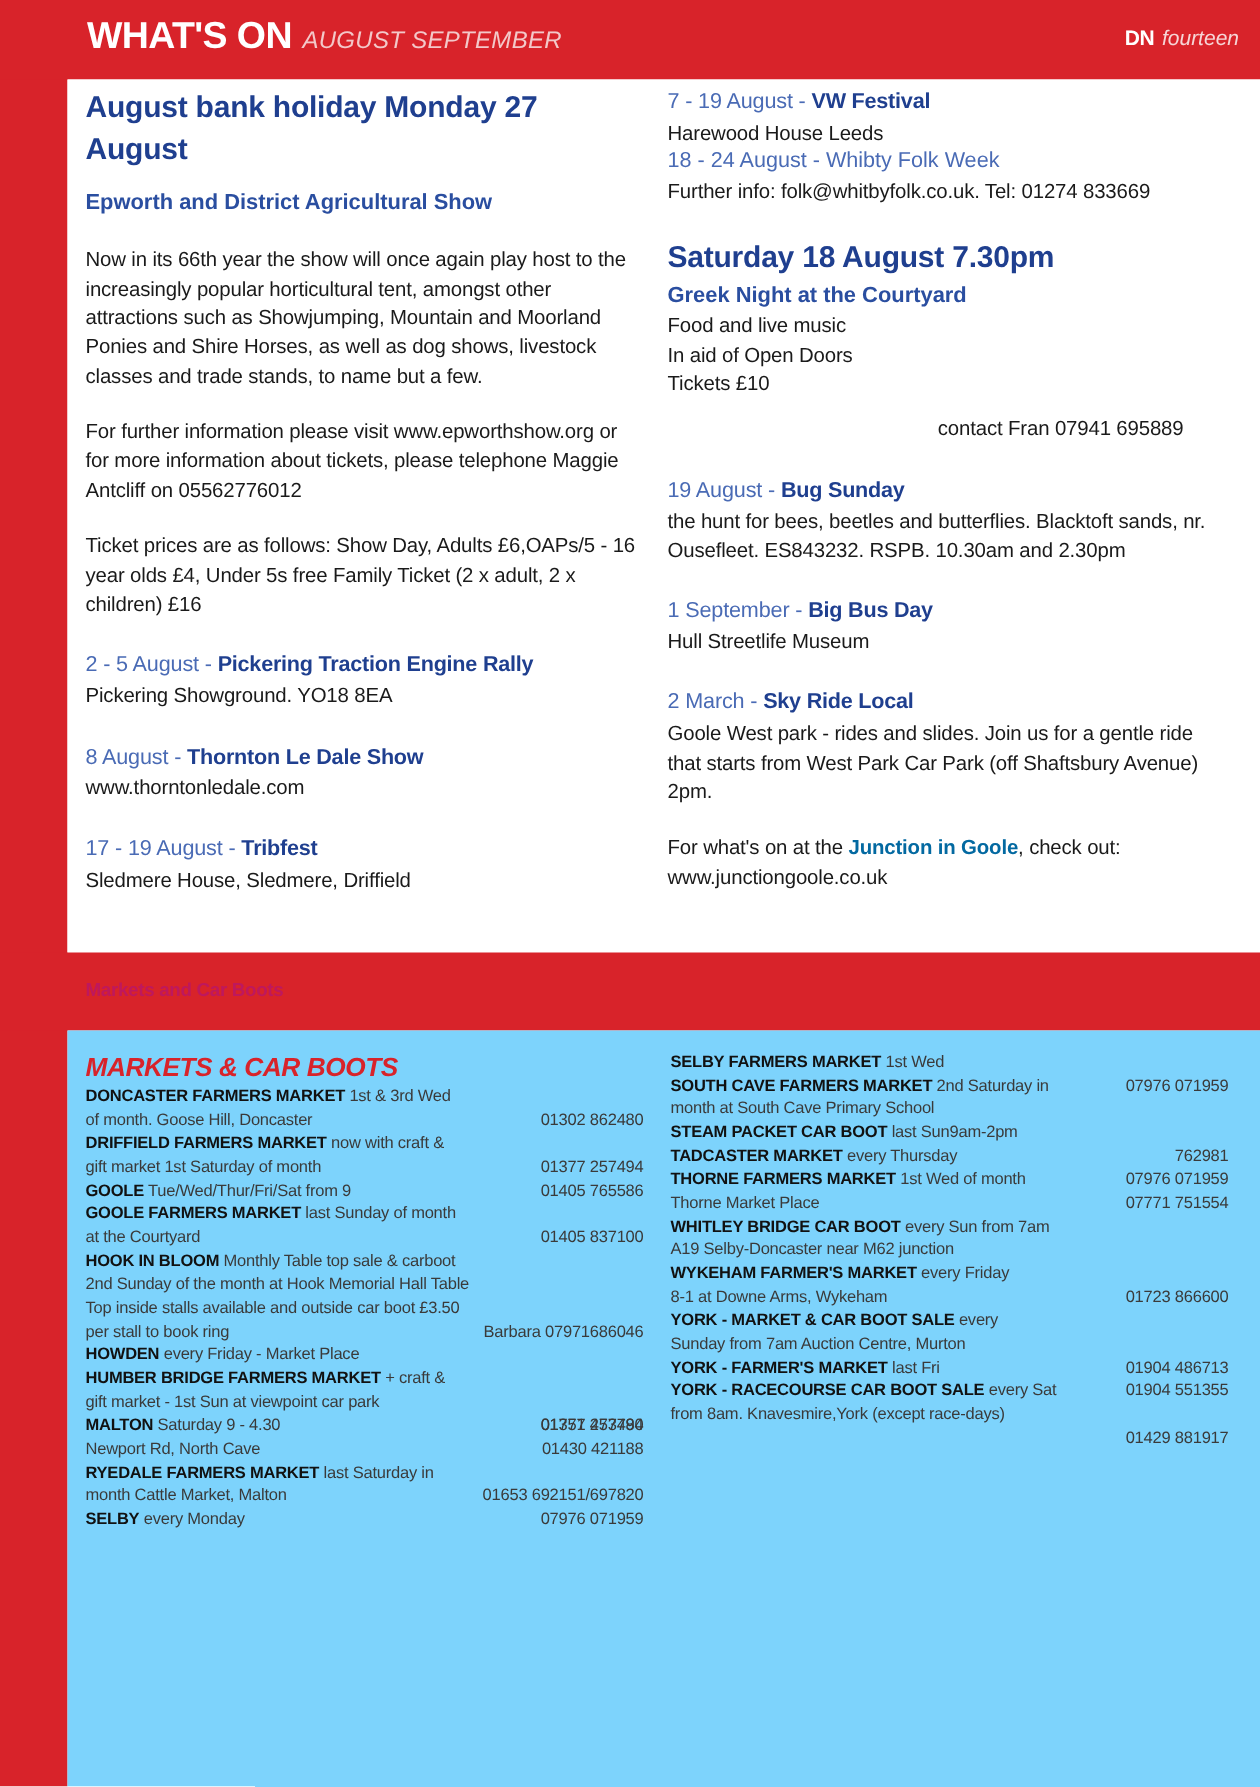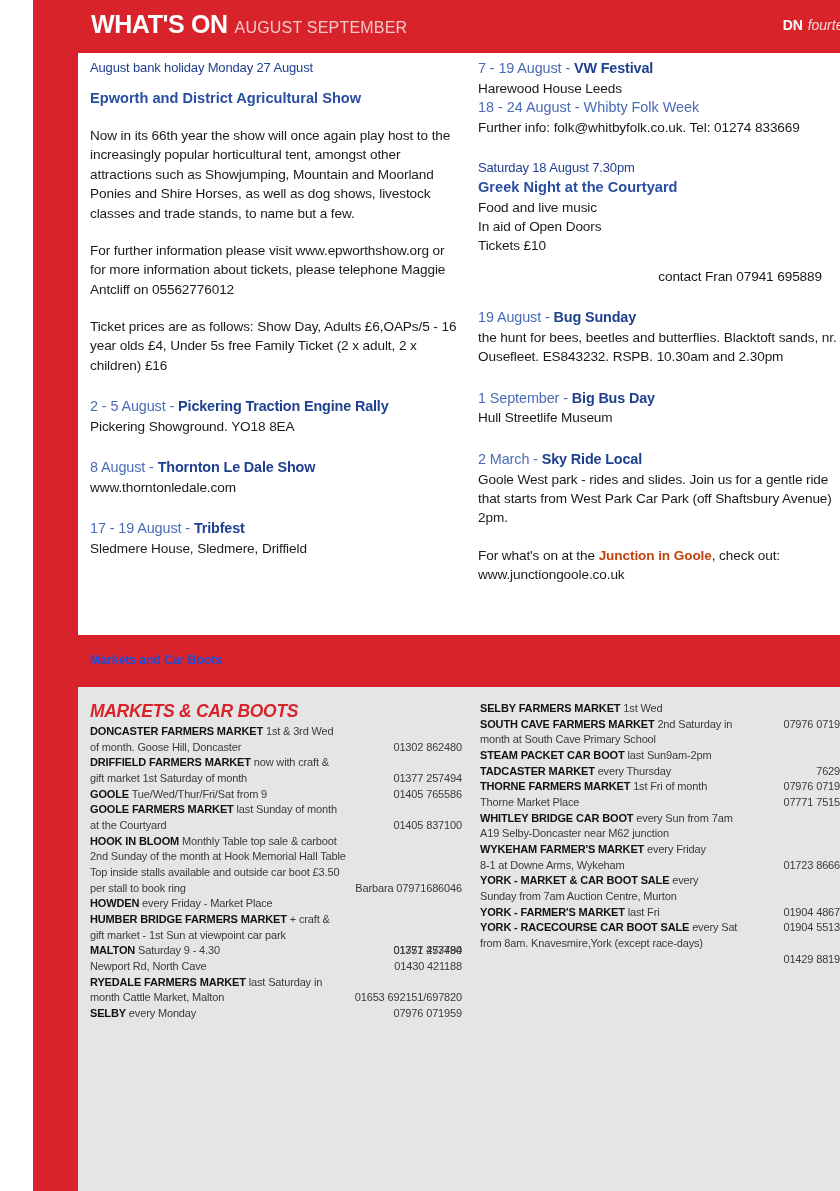--- a/index.html
+++ b/index.html
@@ -14,21 +14,20 @@
     font-family: "Liberation Sans", sans-serif;
     position: relative;
     overflow: hidden;
   }
 
   
   .page {
     position: absolute;
     inset: 0;
     background: #ffffff;
-    margin-left: 33px;
   }
   .red-left-stripe {
     position: absolute;
     left: 0; top: 0;
     width: 45px; height: 1191px;
     background: #d8232a;
   }
   .red-top-band {
     position: absolute;
     left: 0; top: 0;
@@ -54,20 +53,21 @@
   .whats-on {
     color: #ffffff;
     font-size: 25px;
     font-weight: bold;
     letter-spacing: -0.4px;
     line-height: 1;
   }
   .months {
     color: #f3c8c9;
     font-size: 16px;
+    font-style: italic;
     letter-spacing: 0.2px;
     line-height: 1;
   }
   .masthead-right {
     display: flex;
     align-items: baseline;
     gap: 5px;
   }
   .dn {
     color: #ffffff;
@@ -93,22 +93,22 @@
     display: flex;
     gap: 20px;
   }
   .col {
     width: 368px;
   }
 
   .ev-block { margin-bottom: 0; }
 
   .ev-head {
-    font-size: 13px;
-    font-weight: normal;
+    font-size: 20px;
+    font-weight: bold;
     color: #1f3f8f;
     line-height: 1.38;
     letter-spacing: -0.15px;
   }
   .ev-head-plain {
     font-size: 14.6px;
     font-weight: bold;
     color: #2a4ea0;
     line-height: 1.38;
   }
@@ -138,44 +138,44 @@
     letter-spacing: -0.1px;
   }
   .ev-body.indent-right {
     text-align: right;
     padding-right: 24px;
   }
   .spacer-sm { height: 11px; }
   .spacer-md { height: 18px; }
   .spacer-lg { height: 22px; }
 
-  .junction-strong { font-weight: bold; color: #c2410c; }
+  .junction-strong { font-weight: bold; color: #0369a1; }
 
   
   .markets-band {
     position: absolute;
     left: 0; top: 635px;
     width: 840px; height: 52px;
     background: #d8232a;
   }
   .markets-band-label {
     position: absolute;
     left: 57px; top: 653px;
-    color: #1d4ed8;
+    color: #be185d;
     font-size: 12.5px;
     font-weight: bold;
     letter-spacing: -0.2px;
   }
 
   
   .markets {
     position: absolute;
     left: 45px; top: 687px;
     width: 795px; height: 504px;
-    background: #e5e5e5;
+    background: #7dd3fc;
     padding: 14px 8px 7px 12px;
   }
   .mk-cols {
     display: flex;
     gap: 16px;
   }
   .mk-col { width: 374px; }
 
   .mk-title {
     font-size: 17.5px;
@@ -378,21 +378,21 @@
             <div class="mk-line"><span class="mk-name">SOUTH CAVE FARMERS MARKET</span><span> 2nd Saturday in</span></div>
             <div class="mk-line"><span>month at South Cave Primary School</span></div>
             <div class="mk-line"><span class="mk-name">STEAM PACKET CAR BOOT</span><span> last Sun9am-2pm</span></div>
             <div class="mk-line tel-only">
               <span class="mk-tel">762981</span>
             </div>
             <div class="mk-line"><span class="mk-name">TADCASTER MARKET</span><span> every Thursday</span></div>
             <div class="mk-line tel-only">
               <span class="mk-tel">07976 071959</span>
             </div>
-            <div class="mk-line"><span class="mk-name">THORNE FARMERS MARKET</span><span> 1st Fri of month</span></div>
+            <div class="mk-line"><span class="mk-name">THORNE FARMERS MARKET</span><span> 1st Wed of month</span></div>
             <div class="mk-line"><span>Thorne Market Place</span><span class="mk-tel">07771 751554</span></div>
             <div class="mk-line"><span class="mk-name">WHITLEY BRIDGE CAR BOOT</span><span> every Sun from 7am</span></div>
             <div class="mk-line"><span>A19 Selby-Doncaster near M62 junction</span></div>
             <div class="mk-line"><span class="mk-name">WYKEHAM FARMER'S MARKET</span><span> every Friday</span></div>
             <div class="mk-line"><span>8-1 at Downe Arms, Wykeham</span><span class="mk-tel">01723 866600</span></div>
             <div class="mk-line"><span class="mk-name">YORK - MARKET &amp; CAR BOOT SALE</span><span> every</span></div>
             <div class="mk-line"><span>Sunday from 7am Auction Centre, Murton</span></div>
             <div class="mk-line tel-only">
               <span class="mk-tel">01904 486713</span>
             </div>

